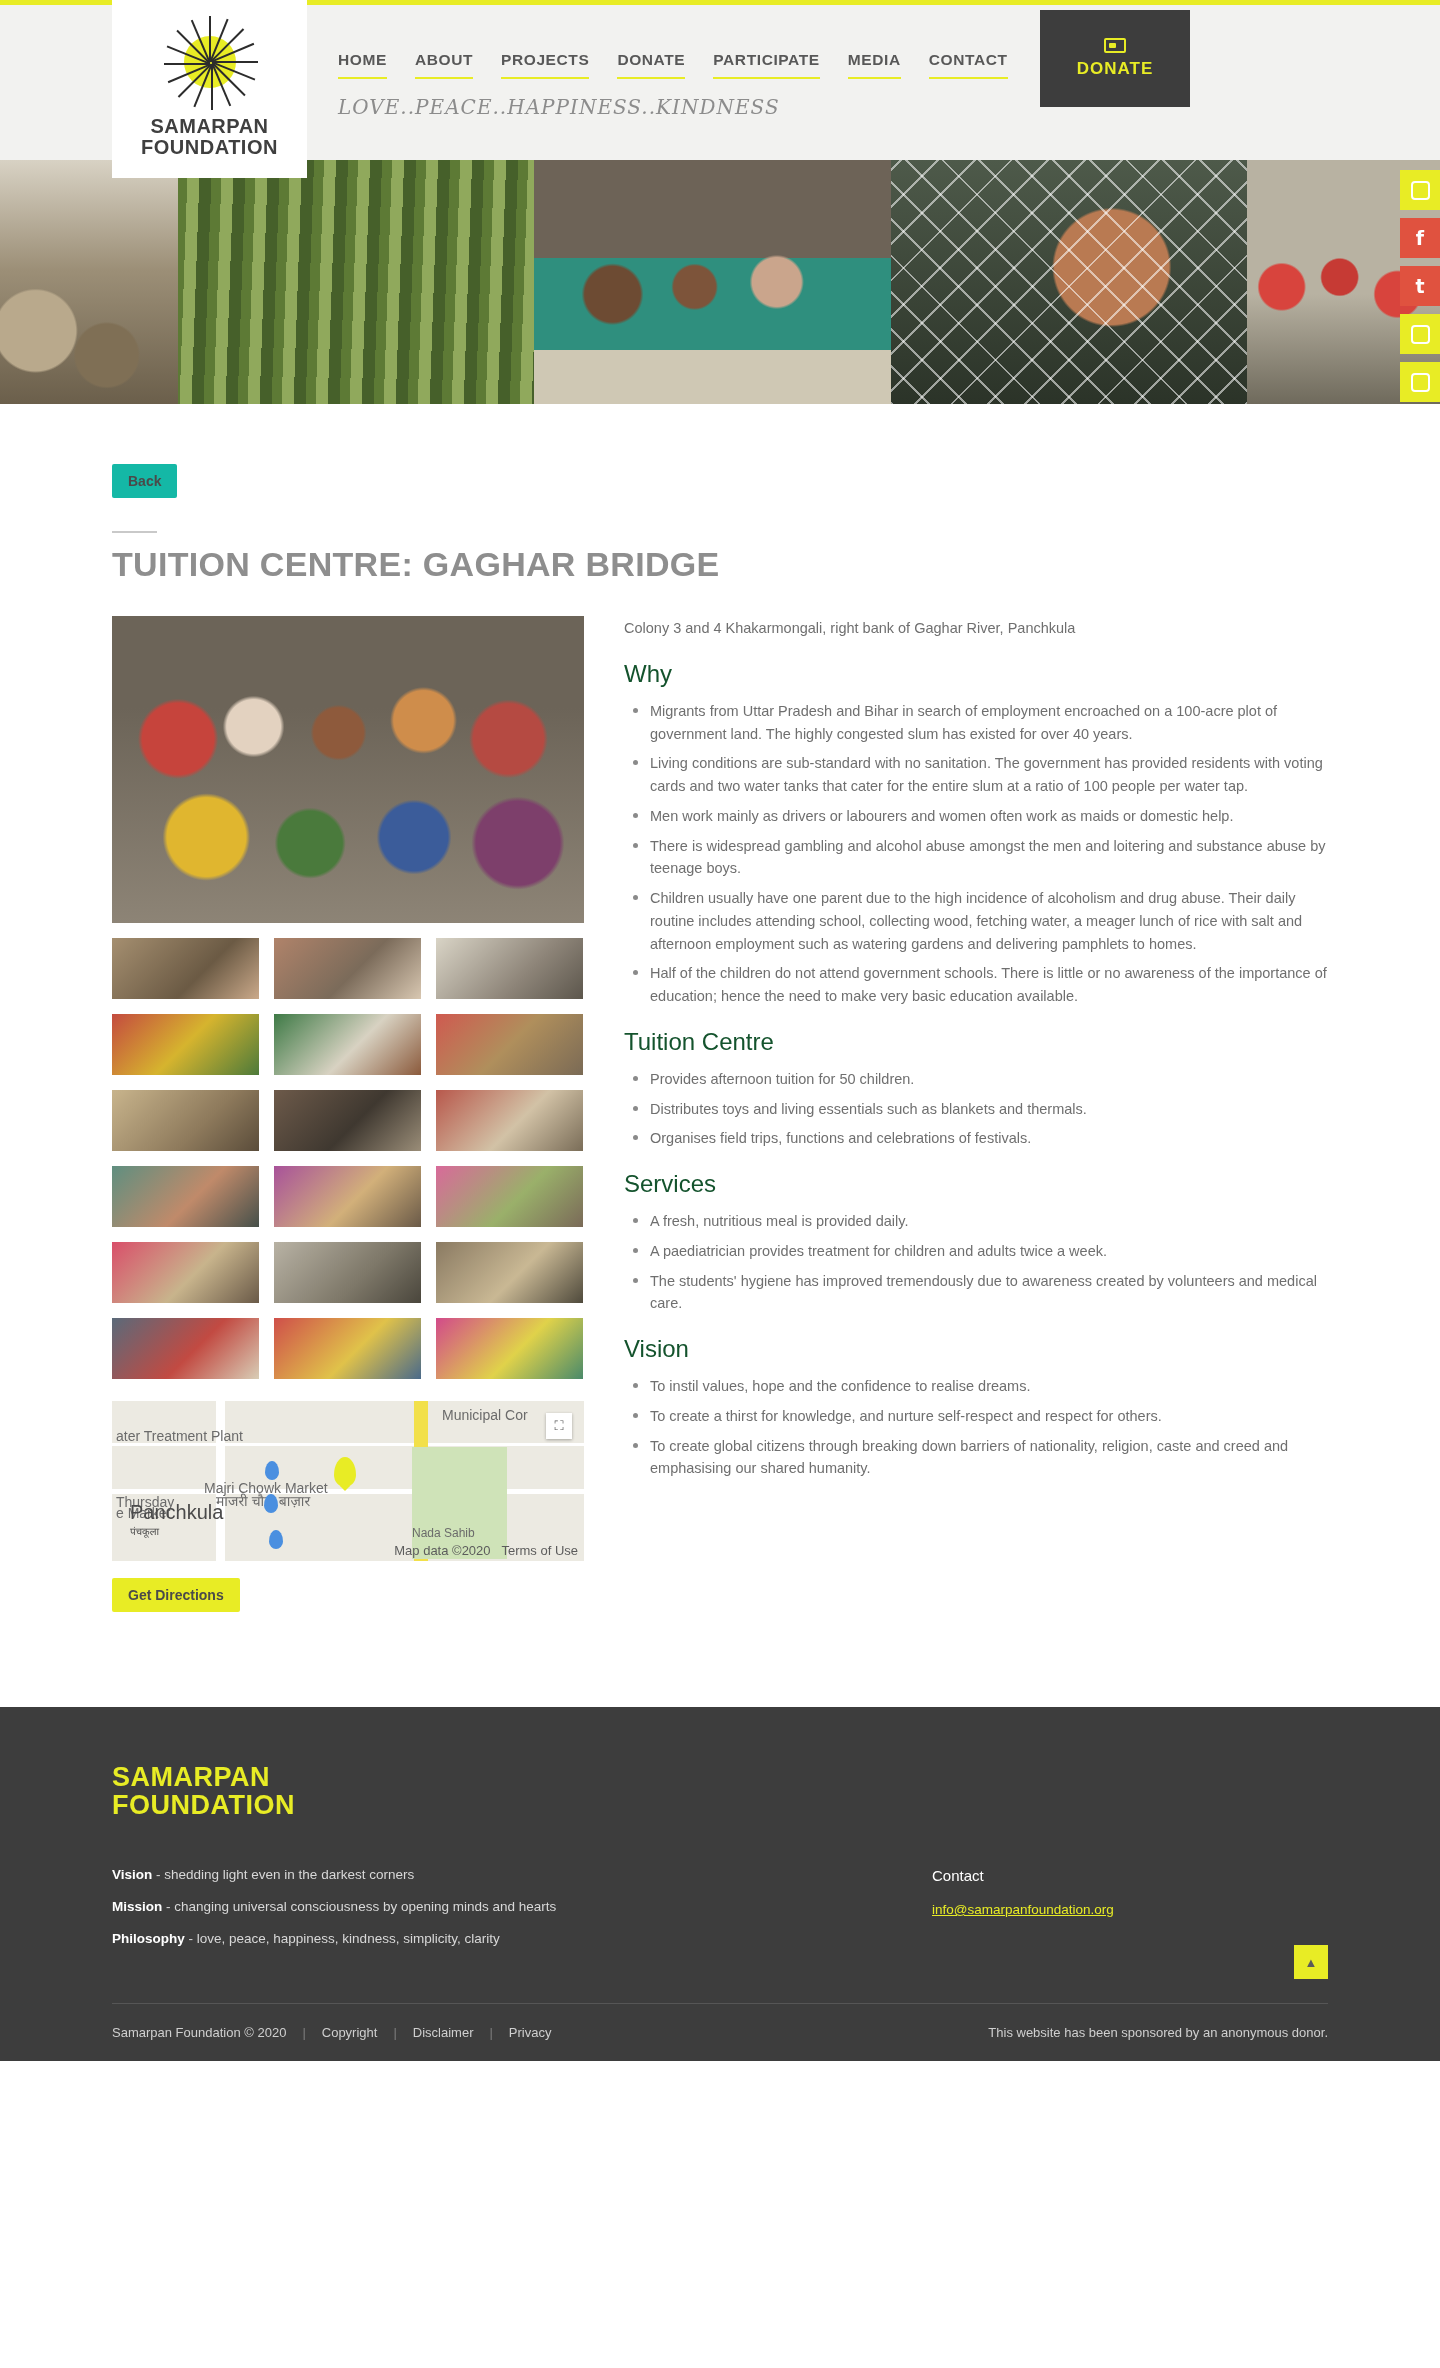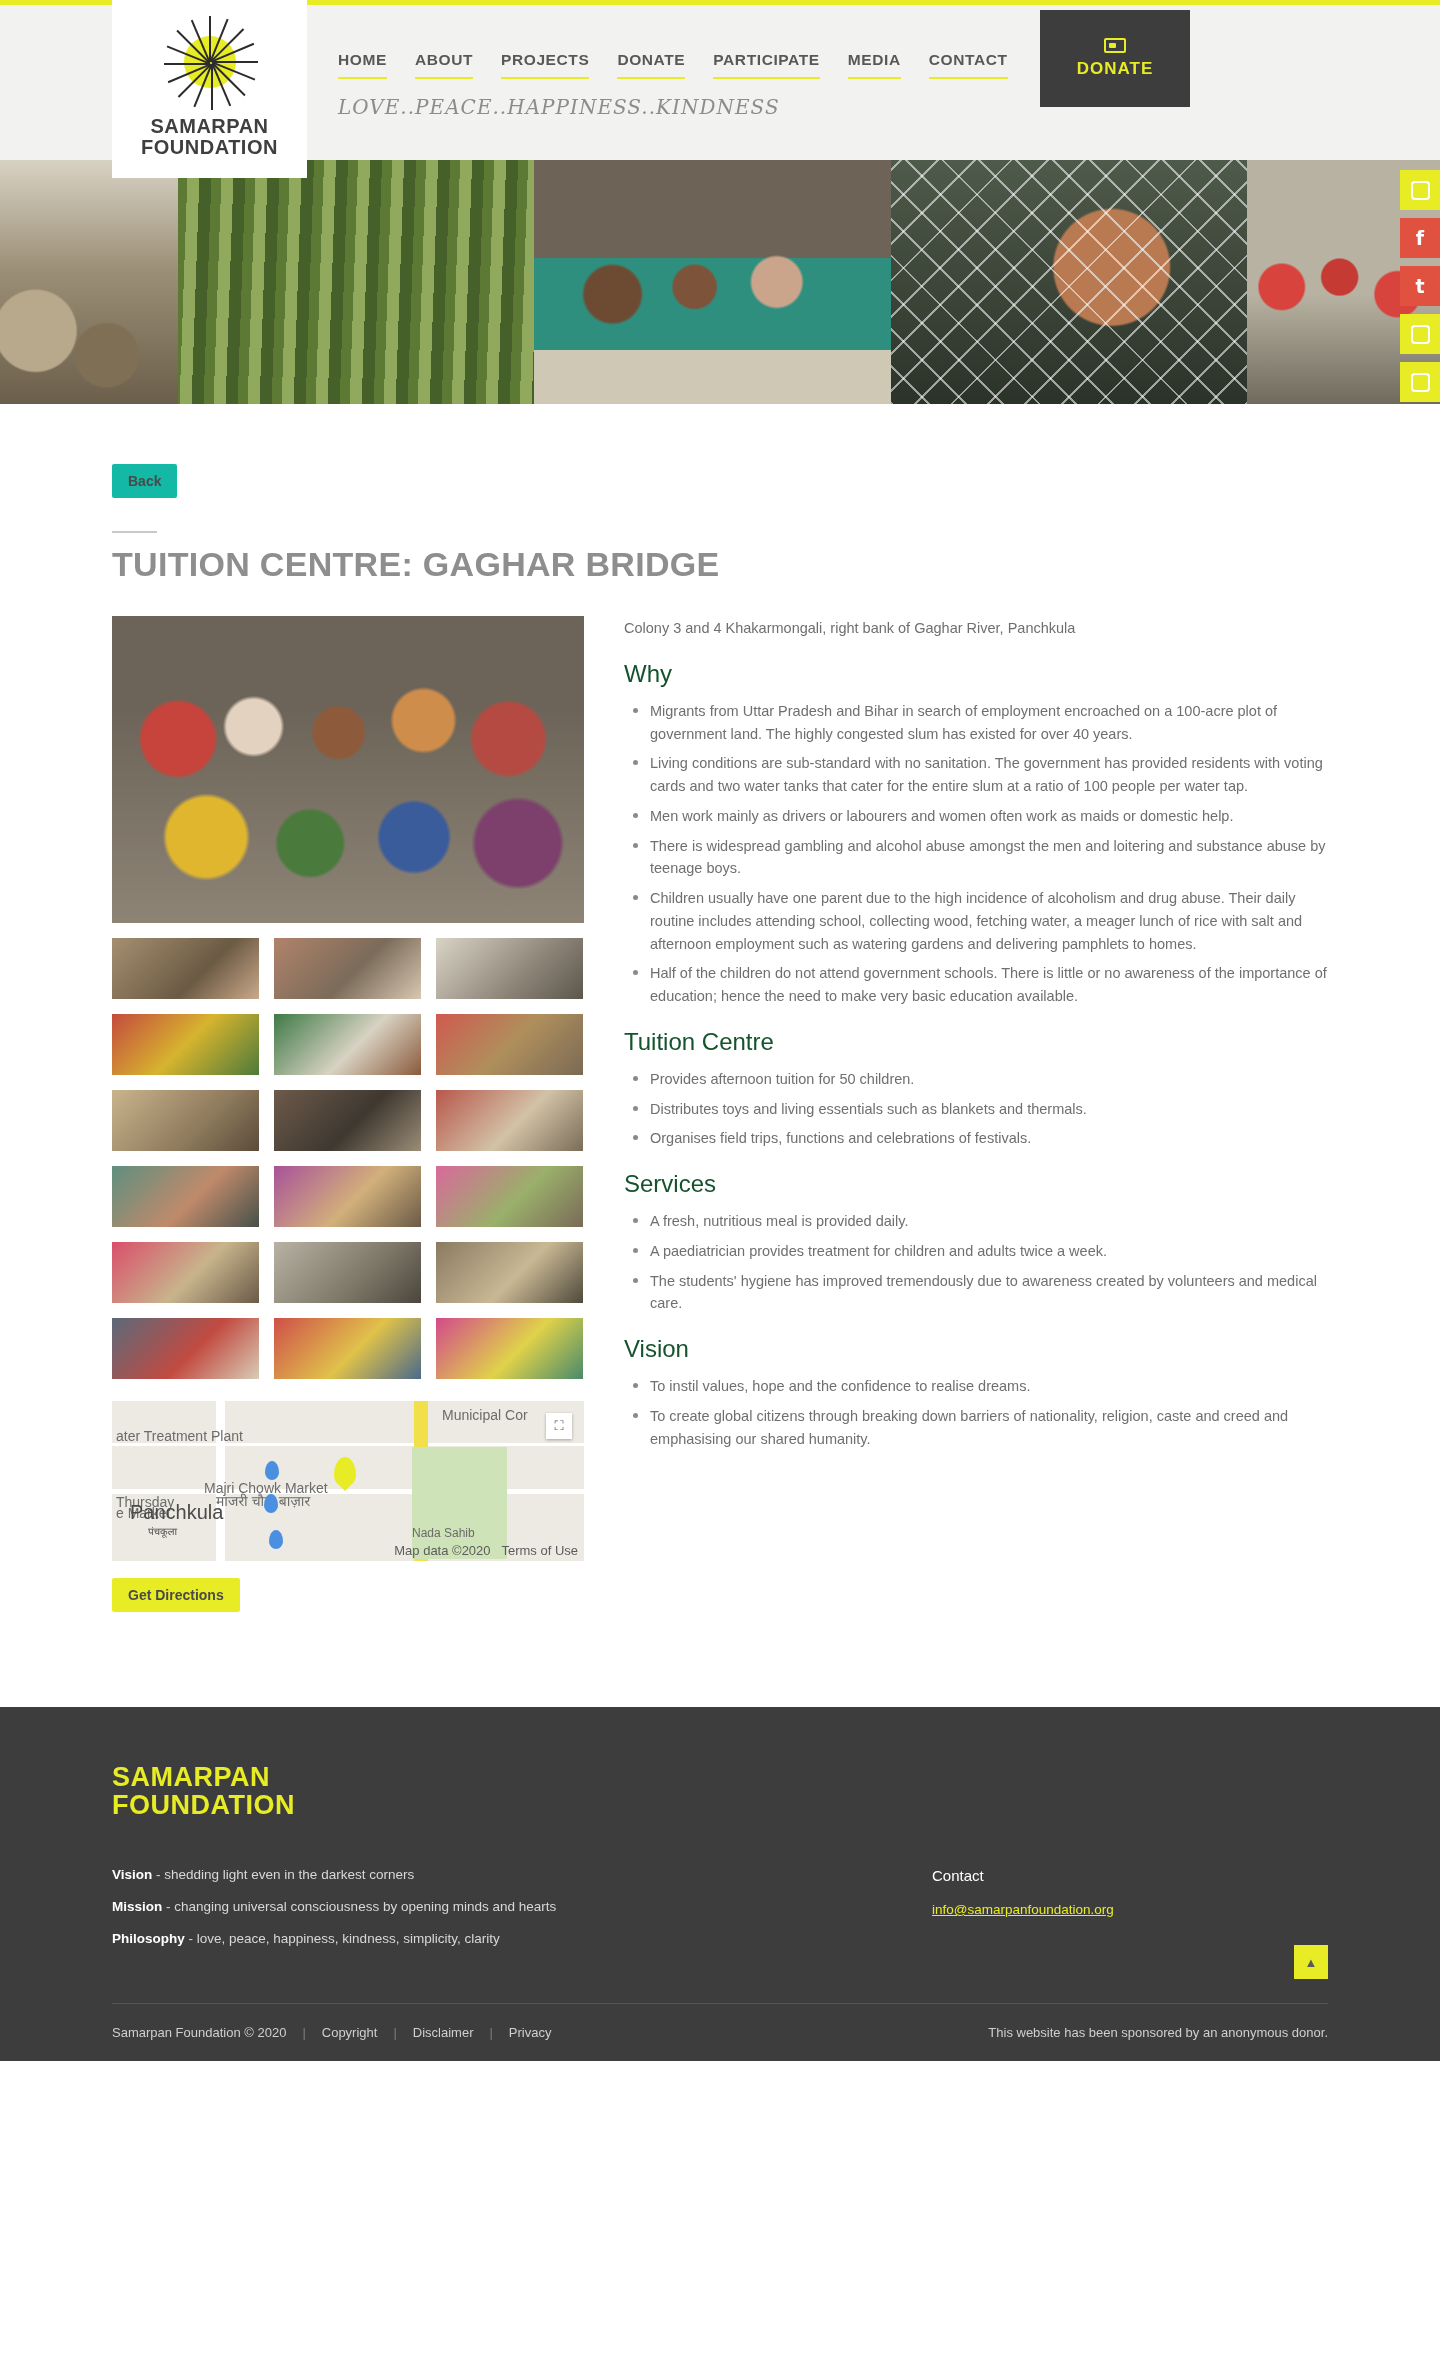--- a/index.html
+++ b/index.html
@@ -170,21 +170,21 @@
       linear-gradient(0deg, transparent 0 72%, #ffffff 72% 74%, transparent 74%),
       linear-gradient(90deg, transparent 0 22%, #ffffff 22% 24%, transparent 24%),
       #eceae2;
   }
   .map-green {
     position: absolute; left: 300px; top: 46px; width: 95px; height: 112px;
     background: #cfe3b8;
   }
   .map-label { position: absolute; font-size: 14px; color: #6b6b6b; }
   .map-city { position: absolute; left: 18px; top: 100px; font-size: 20px; color: #4a4a4a; }
-  .map-city small { display: block; font-size: 10px; margin-left: 18px; }
+  .map-city small { display: block; font-size: 10px; }
   .map-pin {
     position: absolute; width: 22px; height: 30px; background: #e8ec25;
     border-radius: 50% 50% 50% 50% / 60% 60% 40% 40%;
   }
   .map-pin::after {
     content: ""; position: absolute; left: 50%; bottom: -9px; margin-left: -5px;
     border: 5px solid transparent; border-top-color: #e8ec25;
   }
   .map-dot {
     position: absolute; width: 14px; height: 19px; background: #4a8fe0;
@@ -419,20 +419,21 @@
         <h2 class="sec">Services</h2>
         <ul class="bullets">
           <li>A fresh, nutritious meal is provided daily.</li>
           <li>A paediatrician provides treatment for children and adults twice a week.</li>
           <li>The students' hygiene has improved tremendously due to awareness created by volunteers and medical care.</li>
         </ul>
 
         <h2 class="sec">Vision</h2>
         <ul class="bullets">
           <li>To instil values, hope and the confidence to realise dreams.</li>
+          <li>To create a thirst for knowledge, and nurture self-respect and respect for others.</li>
           <li>To create global citizens through breaking down barriers of nationality, religion, caste and creed and emphasising our shared humanity.</li>
         </ul>
       </div>
     </div>
   </div>
 
   <div class="footer">
     <div class="footer-logo">
       <span>SAMARPAN</span><br>
       <span>FOUNDATION</span>

